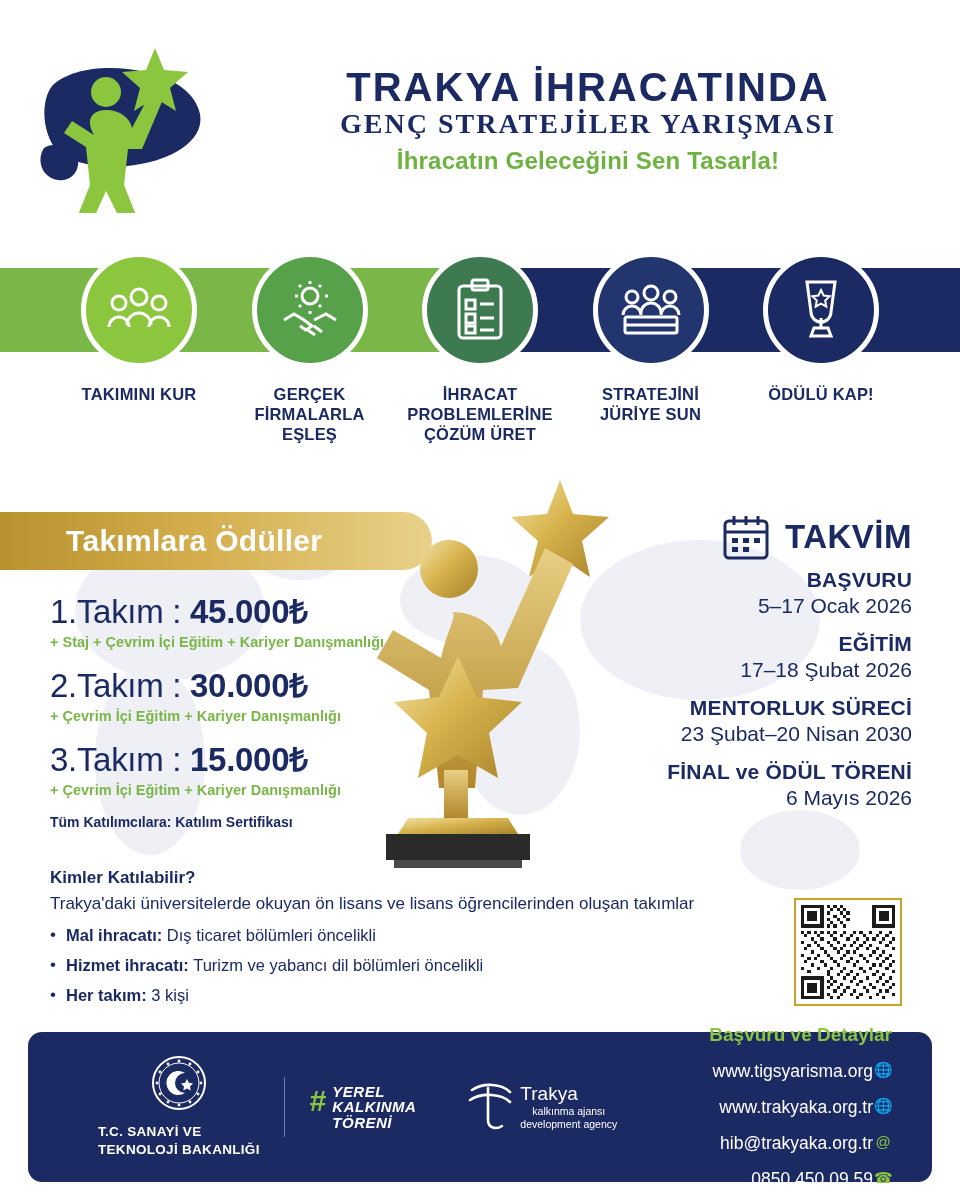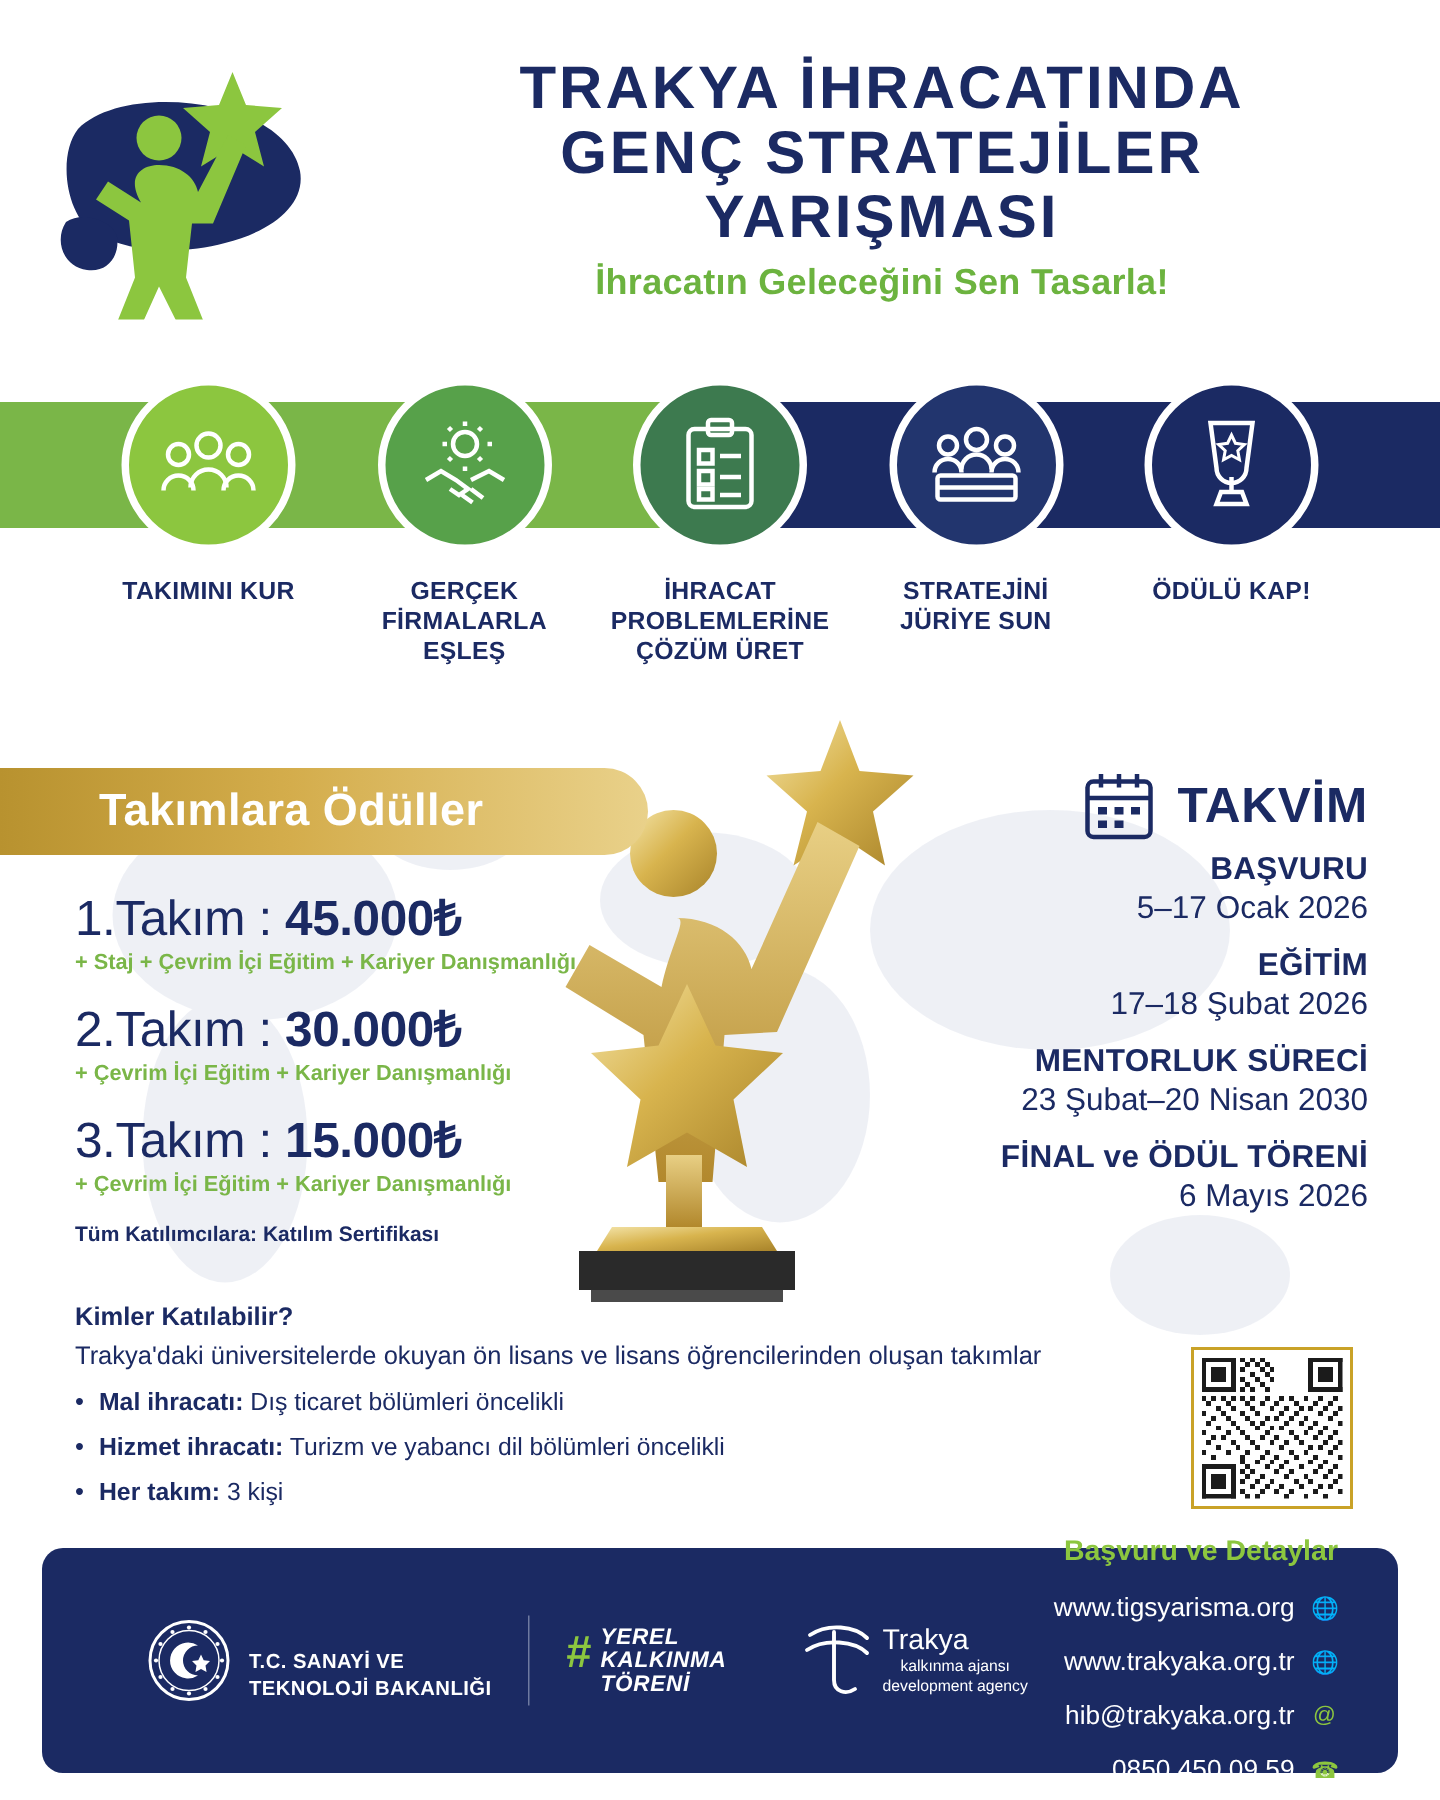--- a/index.html
+++ b/index.html
@@ -38,21 +38,21 @@
   .title-block {
     flex: 1; padding-right: 34px; text-align: center;
   }
   .title-line1, .title-line2 {
     font-weight: bold;
     color: #1b2a63;
     letter-spacing: 2px;
     line-height: 1.08;
   }
   .title-line1 { font-size: 40px; }
-  .title-line2 { font-size: 40px; }
+  .title-line2 { font-size: 28px; font-family: Liberation Serif, serif; }
   .title-sub {
     font-size: 24px; font-weight: bold; color: #6cb33f;
     margin-top: 8px; letter-spacing: 0.2px;
   }
 
   
   .steps-band {
     position: absolute; left: 0; top: 268px; width: 960px; height: 84px;
   }
   .band-green { position: absolute; left: 0; top: 0; width: 520px; height: 84px; background: #7ab648; }
@@ -140,38 +140,38 @@
   .qr-box svg { display: block; }
 
   
   .footer {
     position: absolute; left: 28px; bottom: 18px;
     width: 904px; height: 150px;
     background: #1b2a63; border-radius: 14px;
     display: flex; align-items: center;
   }
   .footer-left { display: flex; align-items: center; padding-left: 70px; gap: 0; flex: 1; }
-  .bakanlik { display: flex; align-items: flex-end; gap: 12px; }
+  .bakanlik { display: flex; align-items: center; gap: 12px; flex-direction: column; }
   .bakanlik-text {
     color: #ffffff; font-size: 13.5px; font-weight: bold; line-height: 1.35; letter-spacing: 0.3px;
   }
   .vdiv { width: 1.5px; height: 60px; background: #6f7aa0; margin: 0 24px; }
   .hamle { line-height: 1.02; }
   .hamle .hash { color: #8cc63f; font-size: 30px; font-weight: bold; font-style: italic; }
   .hamle .l { color: #ffffff; font-size: 15px; font-weight: bold; font-style: italic; letter-spacing: 0.5px; display: block; }
   .hamle-rows { display: inline-block; vertical-align: middle; margin-left: 2px; }
   .trakya { display: flex; align-items: center; gap: 0; margin-left: 42px; }
   .trakya-text { color: #ffffff; }
   .trakya-text .t1 { font-size: 19px; }
   .trakya-text .t2 { font-size: 10.5px; font-weight: normal; line-height: 1.25; text-align: center; }
 
   .footer-right { padding-right: 40px; text-align: right; }
   .contact-title { color: #8cc63f; font-size: 19px; font-weight: bold; margin-bottom: 6px; }
   .contact-row {
-    display: flex; align-items: center; justify-content: flex-end; gap: 11px;
+    display: flex; justify-content: flex-end; gap: 1px;
     color: #ffffff; font-size: 17.5px; margin-top: 15px;
   }
   .contact-row .ic { color: #8cc63f; font-size: 15px; width: 18px; text-align: center; }
 
   
   .trophy { position: absolute; left: 348px; top: 470px; width: 270px; height: 400px; }
 </style>
 </head>
 <body>
 

